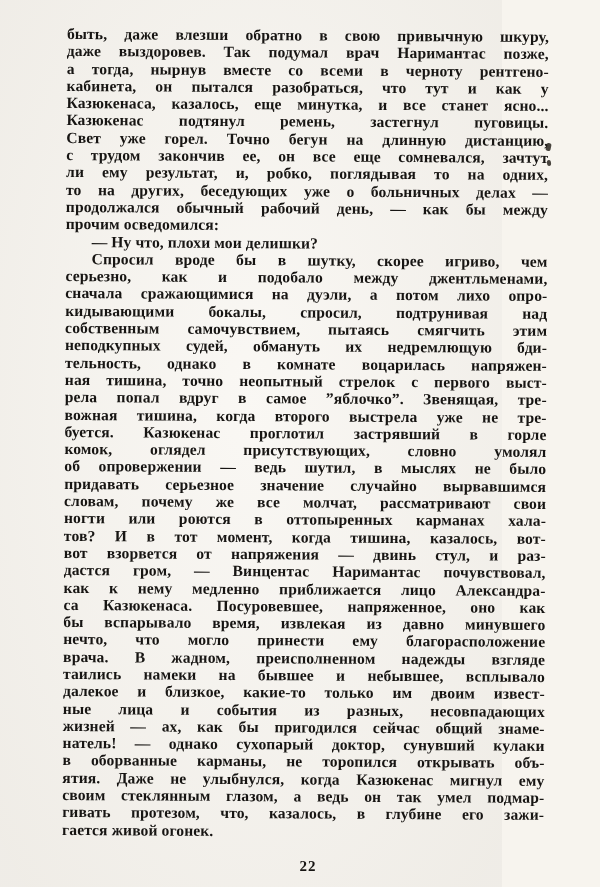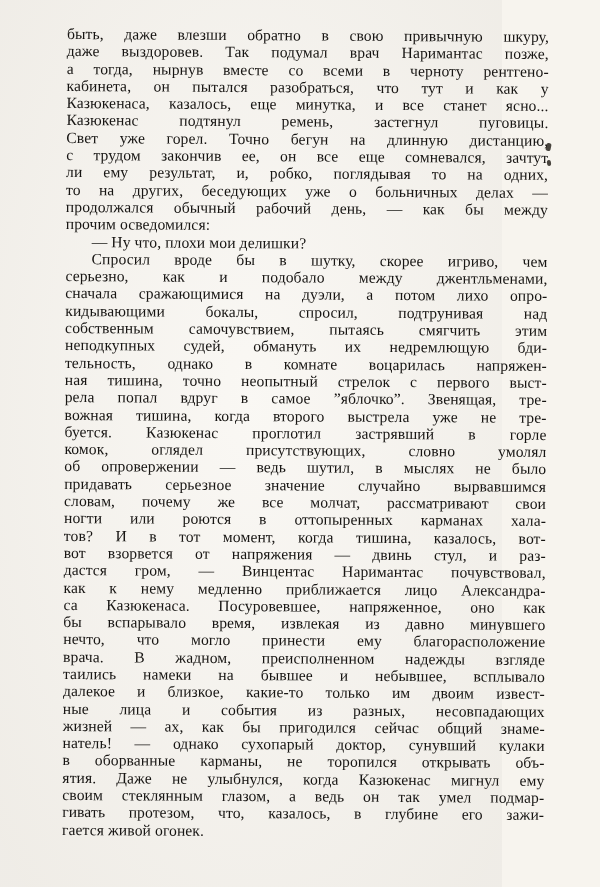--- a/index.html
+++ b/index.html
@@ -12,20 +12,21 @@
     background:var(--paper);
     font-family:"Liberation Serif","DejaVu Serif",serif;
     color:var(--ink);
     position:relative;
   }
   .page{
     position:relative;width:502px;height:887px;
     background:
       radial-gradient(ellipse at 50% 45%, rgba(255,255,255,0.35), rgba(0,0,0,0.03) 95%),
       var(--paper);
+    font-weight: bold;
   }
   .text-block{
     position:absolute;left:67px;top:25px;width:482px;
     transform:rotate(0.35deg);
     transform-origin:top left;
   }
   .line{
     font-size:15.6px;
     line-height:17.3px;
     text-align:justify;
@@ -101,15 +102,16 @@
       <div class="line">далекое и близкое, какие-то только им двоим извест-</div>
       <div class="line">ные лица и события из разных, несовпадающих</div>
       <div class="line">жизней — ах, как бы пригодился сейчас общий знаме-</div>
       <div class="line">натель! — однако сухопарый доктор, сунувший кулаки</div>
       <div class="line">в оборванные карманы, не торопился открывать объ-</div>
       <div class="line">ятия. Даже не улыбнулся, когда Казюкенас мигнул ему</div>
       <div class="line">своим стеклянным глазом, а ведь он так умел подмар-</div>
       <div class="line">гивать протезом, что, казалось, в глубине его зажи-</div>
       <div class="line last">гается живой огонек.</div>
     </div>
+  <div class="page-number">22</div>
   <div class="artifact a1"></div>
   <div class="artifact a2"></div>
 </div>
 
 </body></html>

